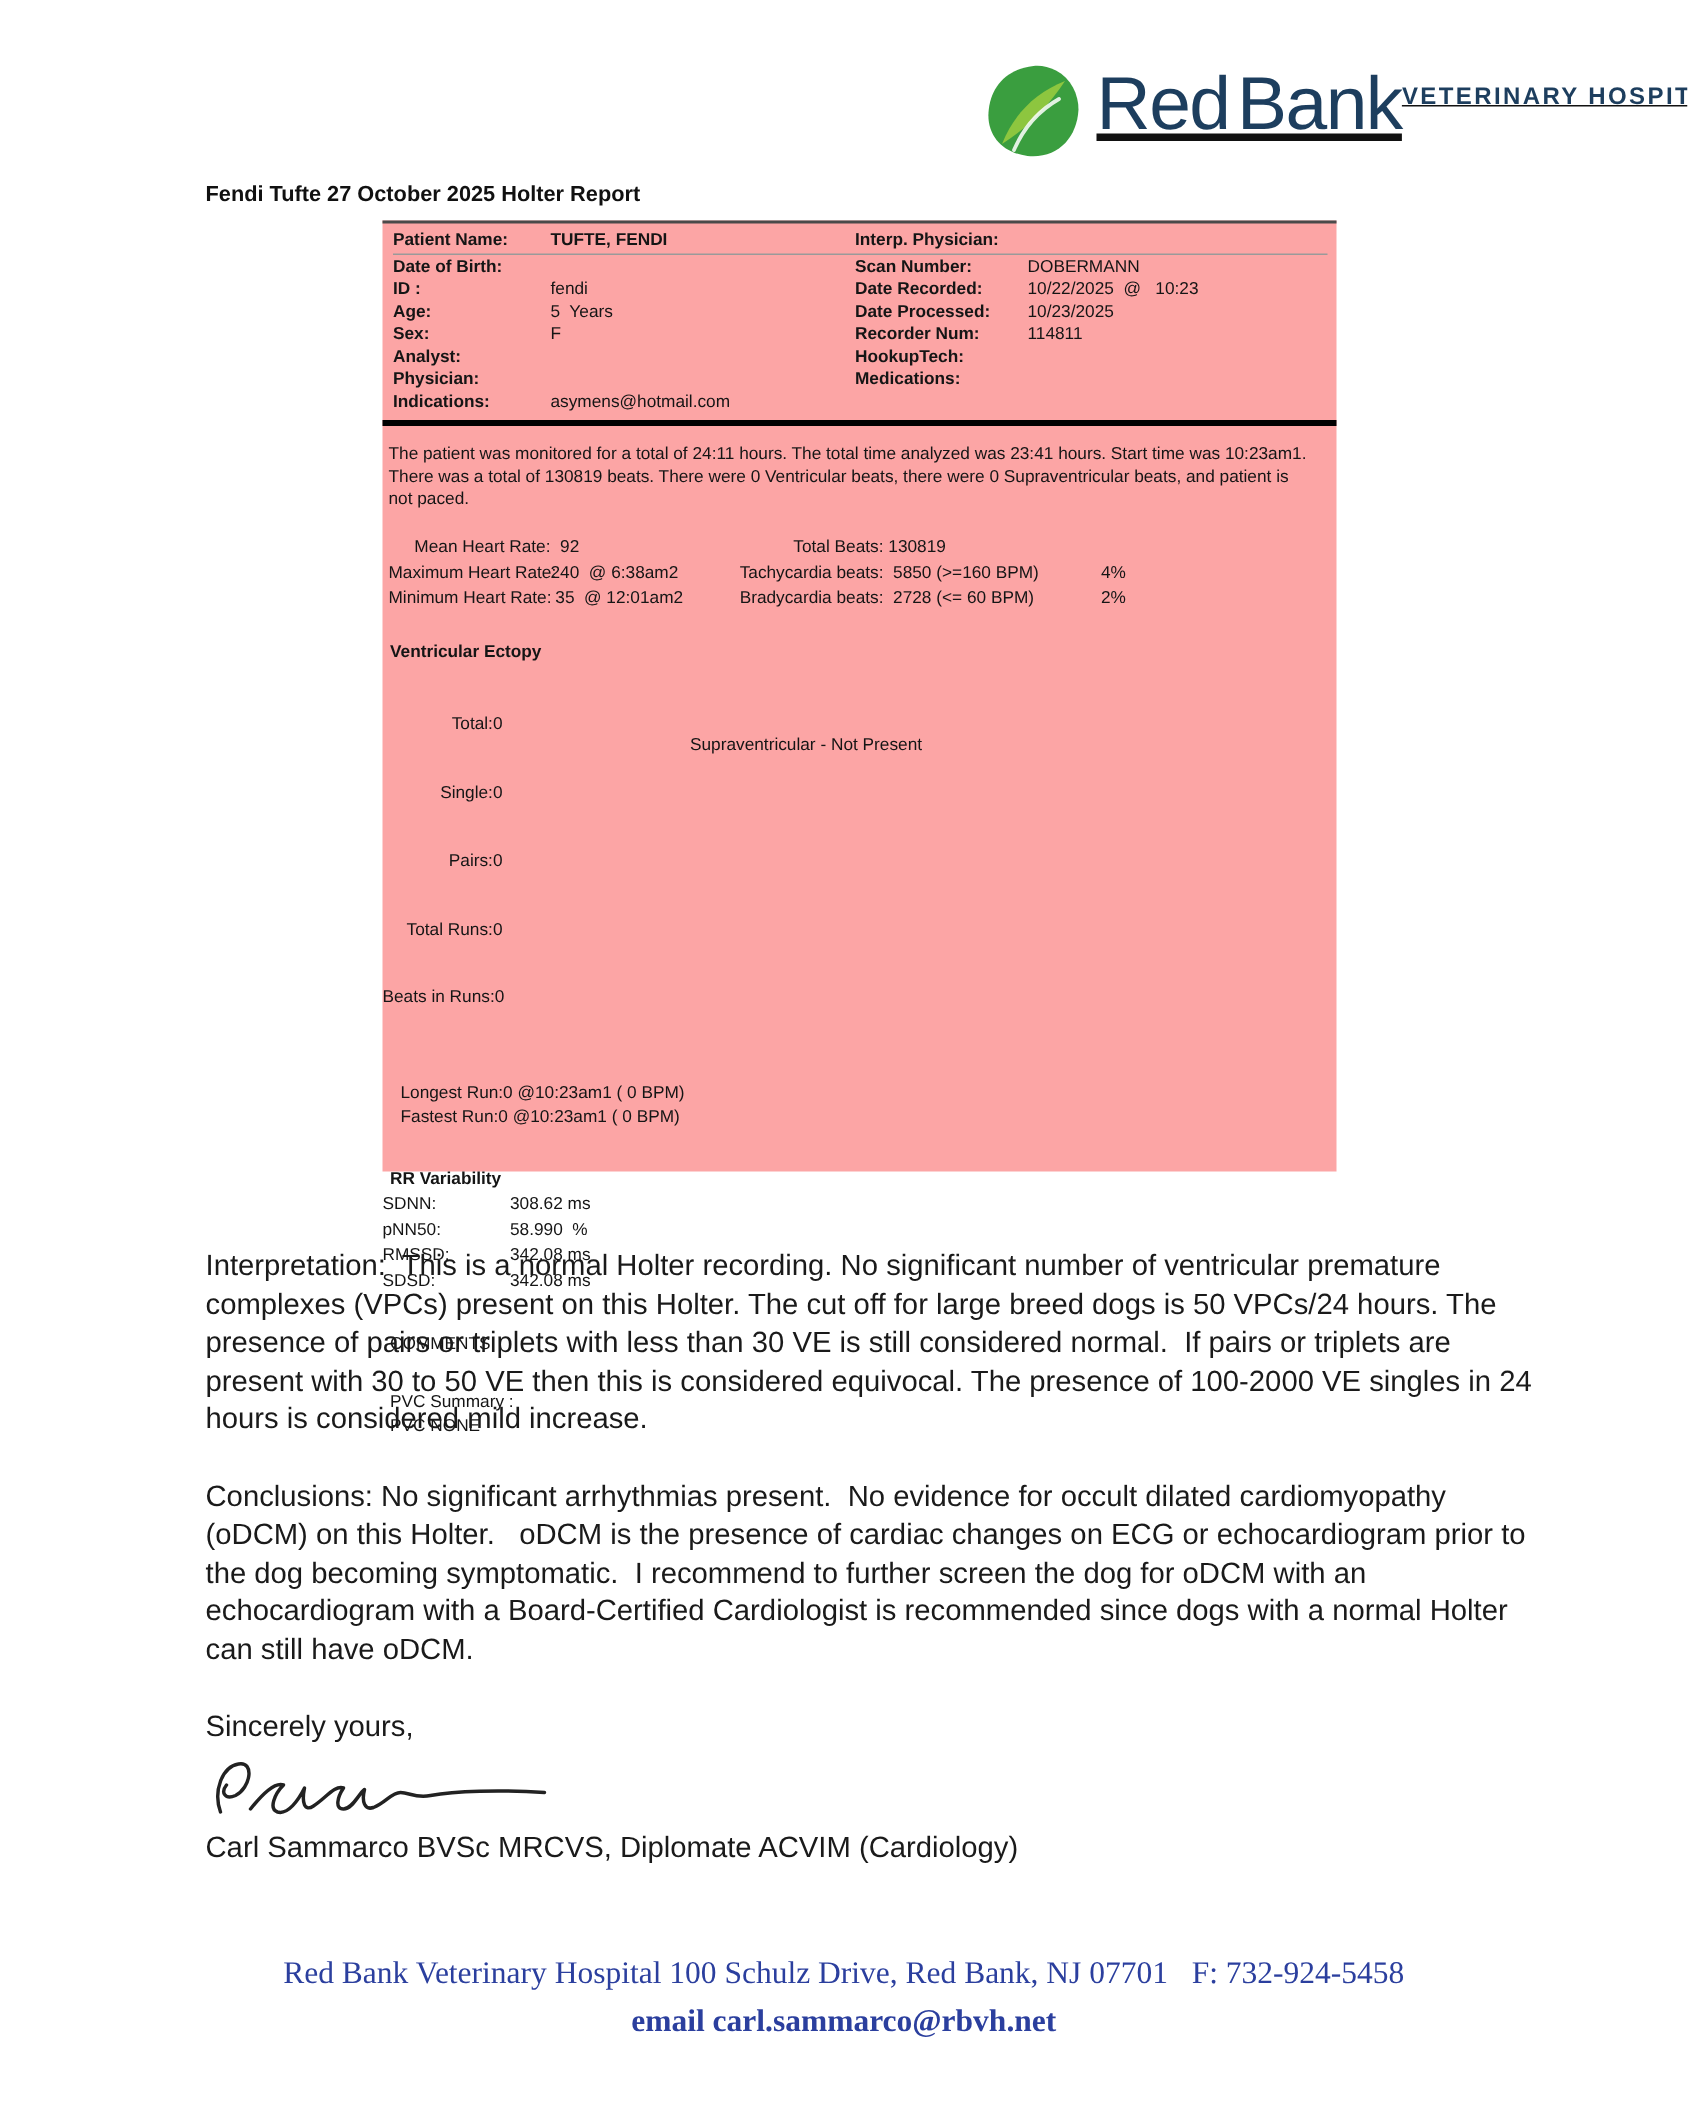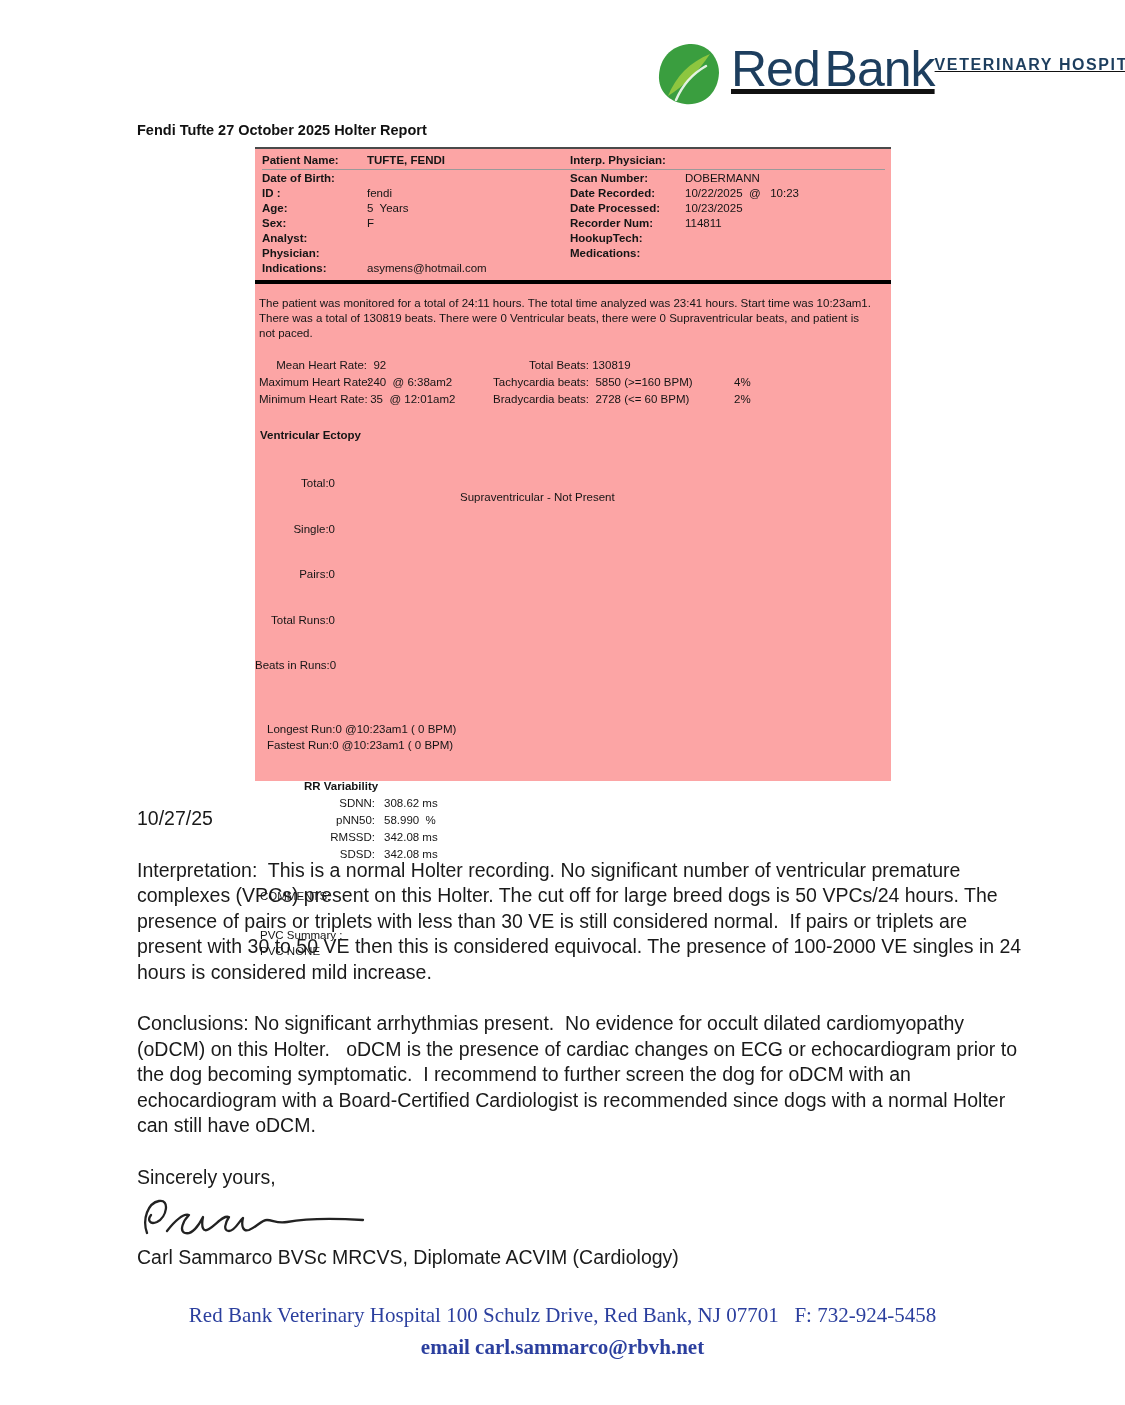--- a/index.html
+++ b/index.html
@@ -37,23 +37,23 @@
   .s-pct { white-space:pre; }
 
   .ectopy { margin-top:20px; position:relative; }
   .sec-head { font-weight:700; padding-left:5px; }
   .ectopy-col { width:80px; text-align:right; white-space:pre; margin-top:3px; }
   .eline { line-height:15.5px; }
   .sv-note { position:absolute; left:205px; top:62px; font-weight:400; }
   .runs { padding-left:12px; margin-top:17px; }
   .rline { line-height:16px; white-space:pre; }
 
-  .rrv { margin-top:26px;margin-left:44px; }
+  .rrv { margin-top:26px; }
   .rrow { display:grid; grid-template-columns:76px 1fr; column-gap:9px; line-height:16px; margin-top:1px; }
-  .r-label { text-align:right; white-space:pre; }
+  .r-label { white-space:pre; }
   .r-value { white-space:pre; }
 
   .comments { margin-top:27px; padding-left:5px; }
   .pvc { margin-top:23px; padding-left:5px; }
   .pvc div { line-height:16px; }
 
   
   .letter { position:absolute; left:137px; top:806px; width:888px; font-size:19.5px; line-height:25.5px; color:#1a1a1a; }
   .letter .para { margin-top:26px; white-space:pre-wrap; }
   .closing { margin-top:26px; }
@@ -226,21 +226,20 @@
     <div class="comments">COMMENTS:</div>
 
     <div class="pvc">
       <div>PVC Summary :</div>
       <div>PVC NONE</div>
     </div>
 
   </section>
 
   <section class="letter">
-    <div class="letter-date">10/27/25</div>
     <p class="para">Interpretation:  This is a normal Holter recording. No significant number of ventricular premature complexes (VPCs) present on this Holter. The cut off for large breed dogs is 50 VPCs/24 hours. The presence of pairs or triplets with less than 30 VE is still considered normal.  If pairs or triplets are present with 30 to 50 VE then this is considered equivocal. The presence of 100-2000 VE singles in 24 hours is considered mild increase.</p>
     <p class="para">Conclusions: No significant arrhythmias present.  No evidence for occult dilated cardiomyopathy (oDCM) on this Holter.   oDCM is the presence of cardiac changes on ECG or echocardiogram prior to the dog becoming symptomatic.  I recommend to further screen the dog for oDCM with an echocardiogram with a Board-Certified Cardiologist is recommended since dogs with a normal Holter can still have oDCM.</p>
     <div class="closing">Sincerely yours,</div>
     <div class="signature">
       <svg width="235" height="52" viewBox="0 0 235 52" aria-hidden="true">
         <path d="M10 40 C5 26 11 10 22 8 C33 6 30 24 20 29 C13 32 10 27 14 22
                  M30 38 C38 28 46 20 52 22 C46 28 42 38 48 40 C55 42 62 32 66 24
                  C64 34 66 40 72 36 C80 31 86 22 92 24 C88 30 86 38 92 38
                  C98 38 102 28 106 25 C104 33 106 39 112 37 C120 34 124 27 130 27
                  C136 27 140 31 150 29 C166 26 196 25 226 27" stroke="#222" stroke-width="2.3" fill="none" stroke-linecap="round" stroke-linejoin="round"></path>

